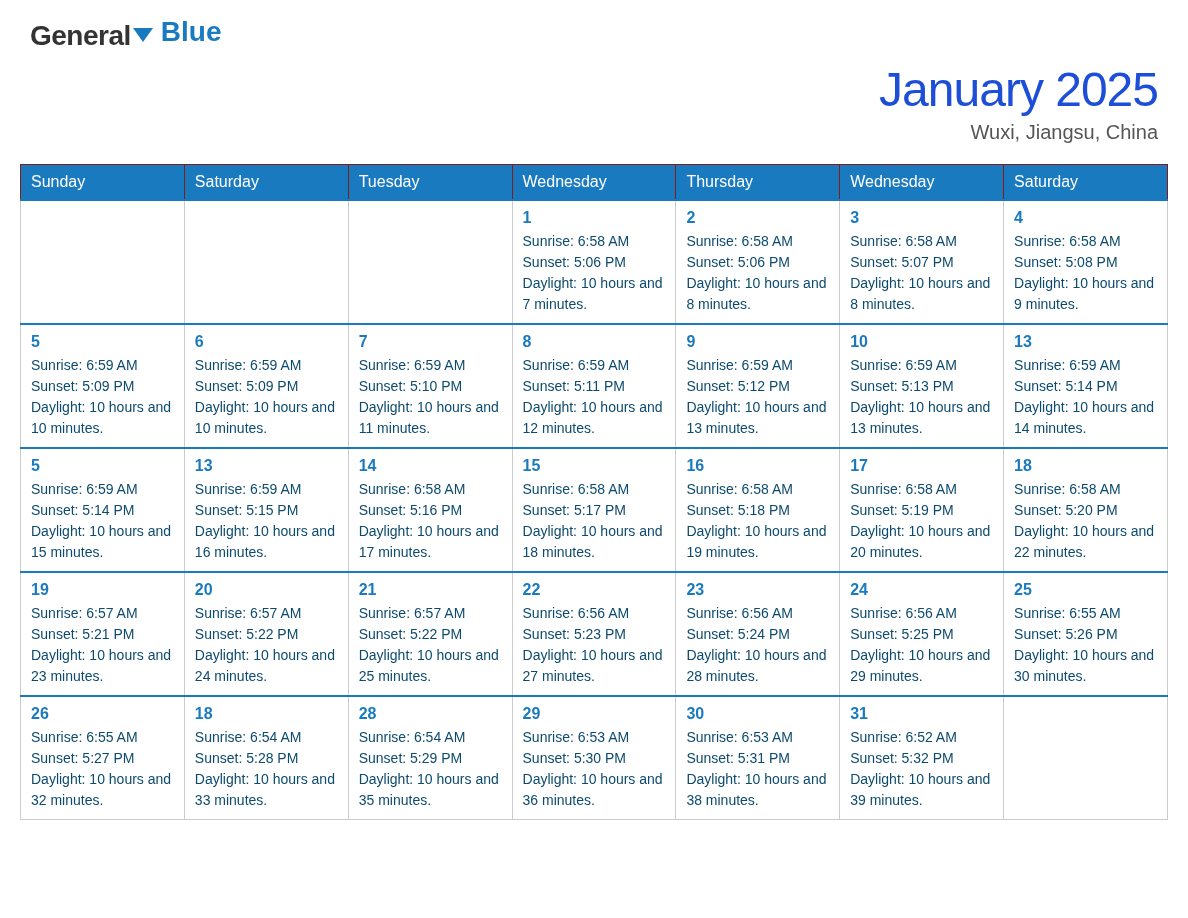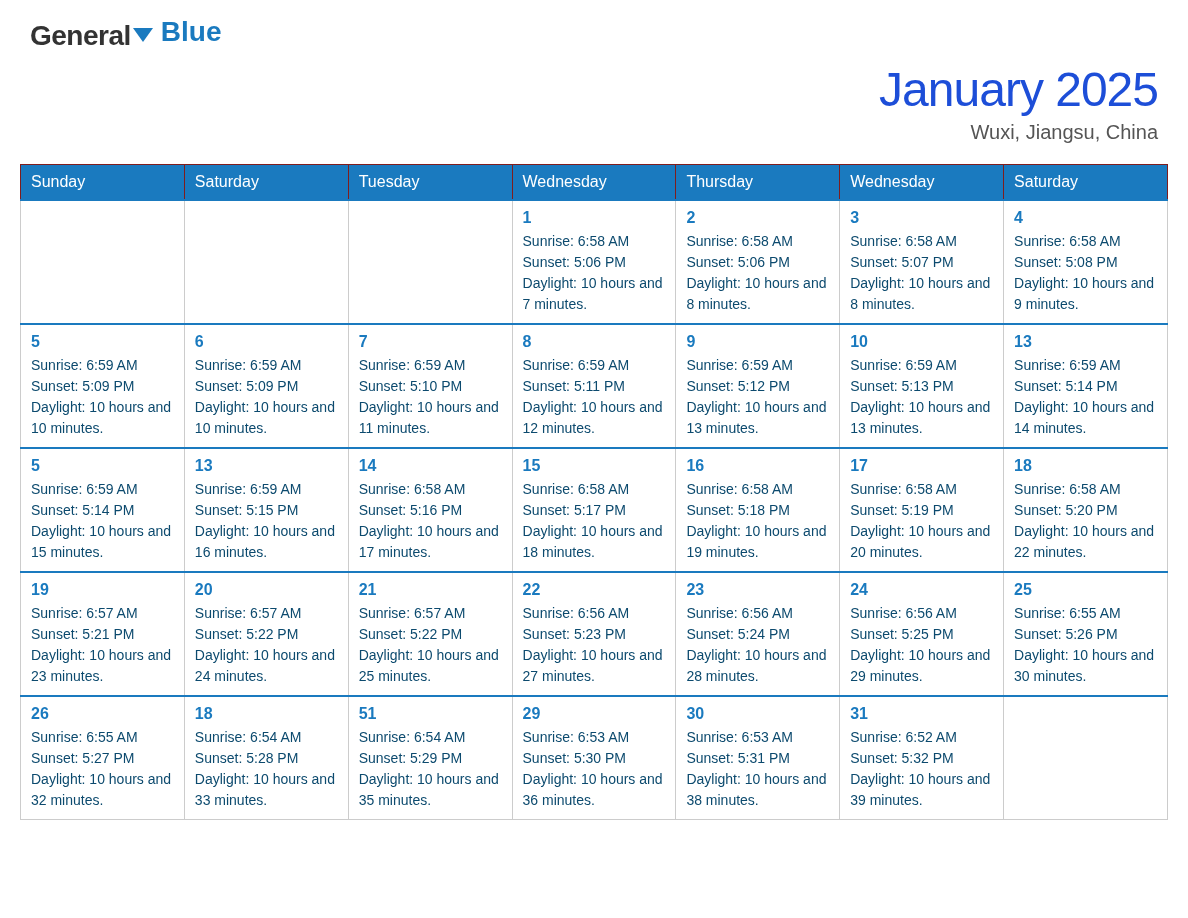--- a/index.html
+++ b/index.html
@@ -243,21 +243,21 @@
       <tr>
         <td>
           <span class="day-number">26</span>
           <div class="day-info">Sunrise: 6:55 AM<br>Sunset: 5:27 PM<br>Daylight: 10 hours and 32 minutes.</div>
         </td>
         <td>
           <span class="day-number">18</span>
           <div class="day-info">Sunrise: 6:54 AM<br>Sunset: 5:28 PM<br>Daylight: 10 hours and 33 minutes.</div>
         </td>
         <td>
-          <span class="day-number">51</span>
+          <span class="day-number">28</span>
           <div class="day-info">Sunrise: 6:54 AM<br>Sunset: 5:29 PM<br>Daylight: 10 hours and 35 minutes.</div>
         </td>
         <td>
           <span class="day-number">29</span>
           <div class="day-info">Sunrise: 6:53 AM<br>Sunset: 5:30 PM<br>Daylight: 10 hours and 36 minutes.</div>
         </td>
         <td>
           <span class="day-number">30</span>
           <div class="day-info">Sunrise: 6:53 AM<br>Sunset: 5:31 PM<br>Daylight: 10 hours and 38 minutes.</div>
         </td>

